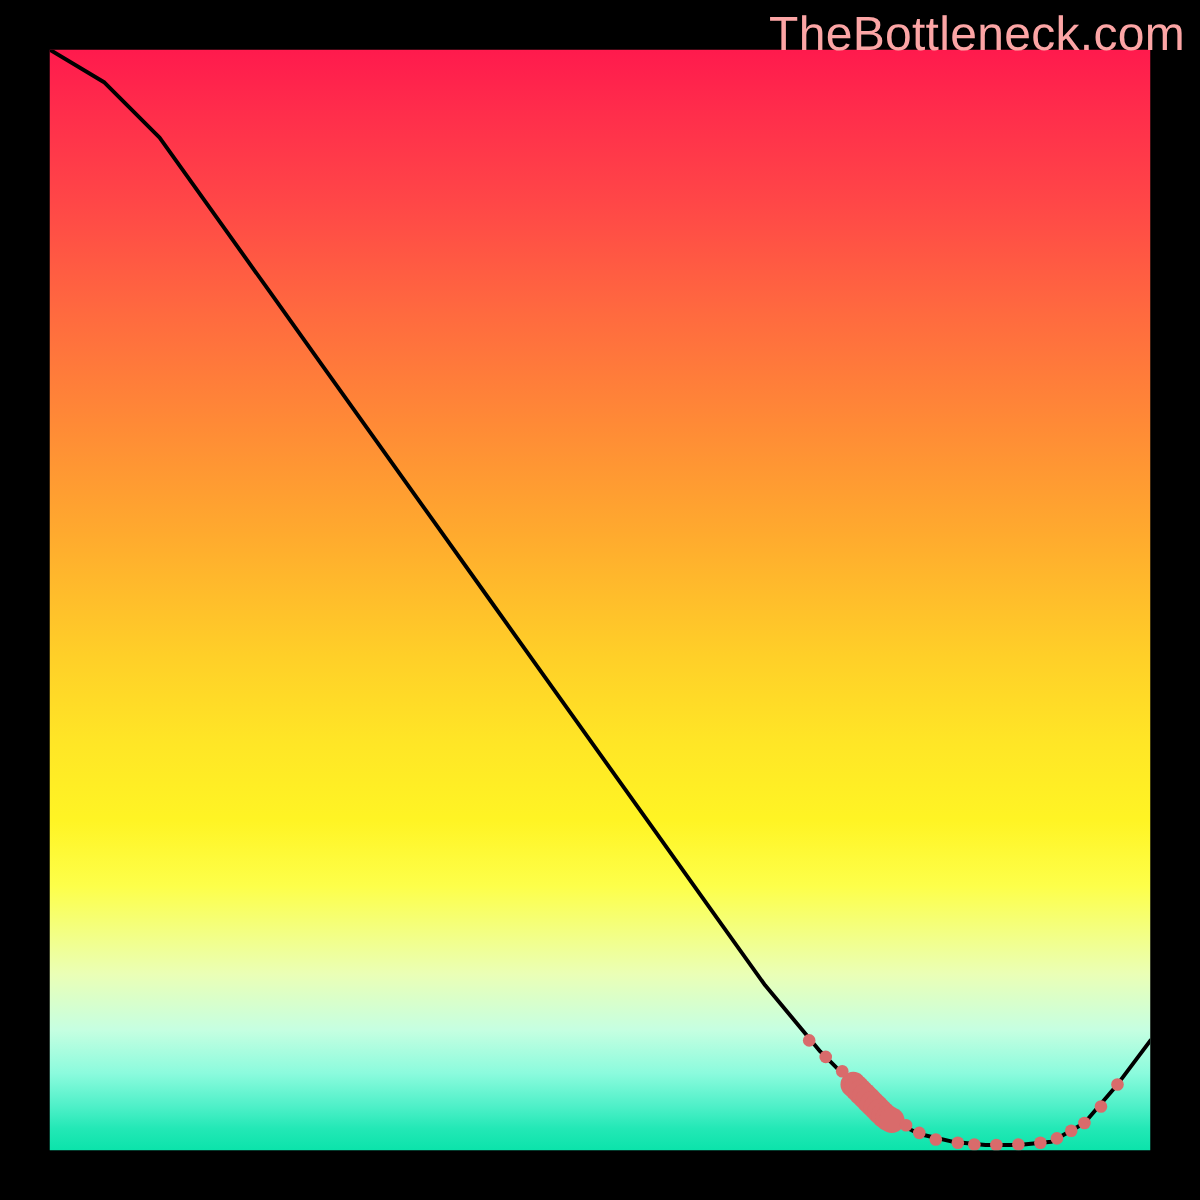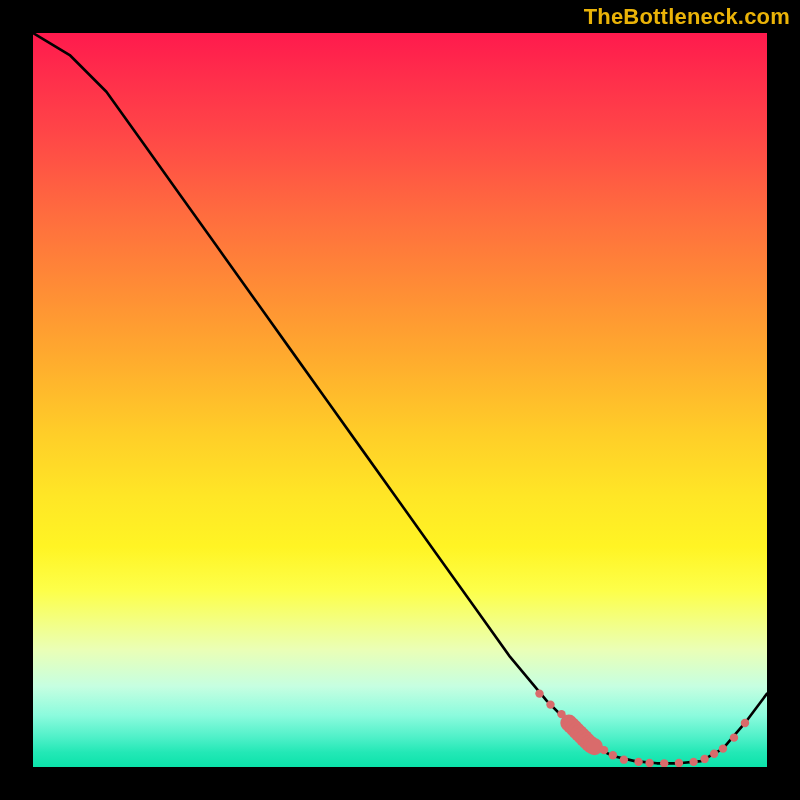--- a/index.html
+++ b/index.html
@@ -14,23 +14,23 @@
   .stage {
     position: relative;
     width: 800px;
     height: 800px;
     background: #000;
   }
   .watermark {
     position: absolute;
     top: 4px;
     right: 10px;
-    font-size: 22px;
-    font-weight: 700;
-    color: #eab308;
+    font-size: 32px;
+    font-weight: 400;
+    color: #fca5a5;
     letter-spacing: 0.2px;
     z-index: 5;
   }
   .plot-area {
     position: absolute;
     left: 33px;
     top: 33px;
     width: 734px;
     height: 734px;
     overflow: hidden;

